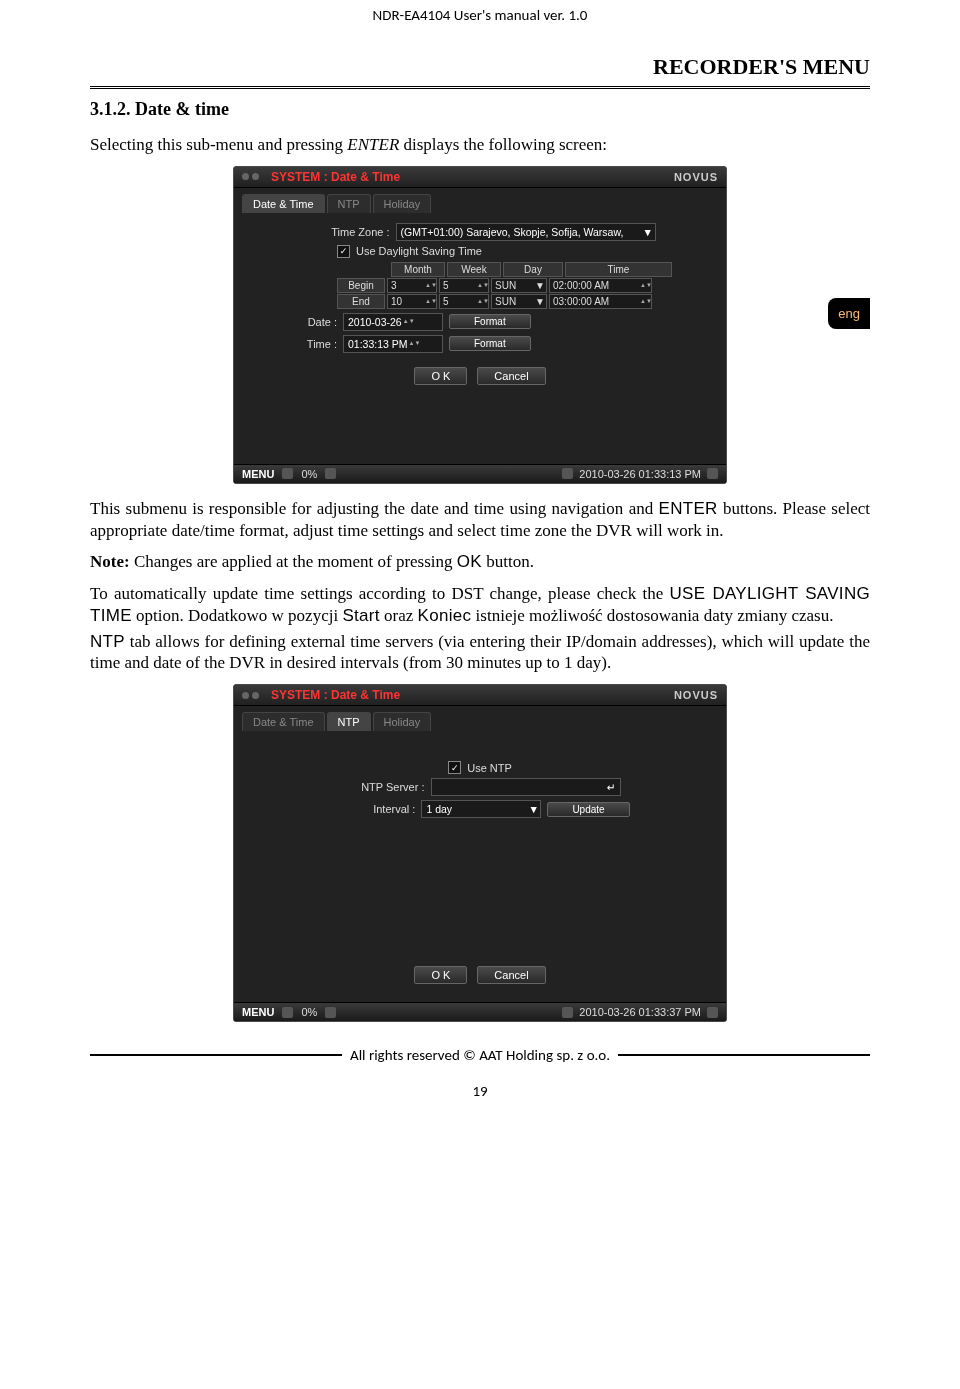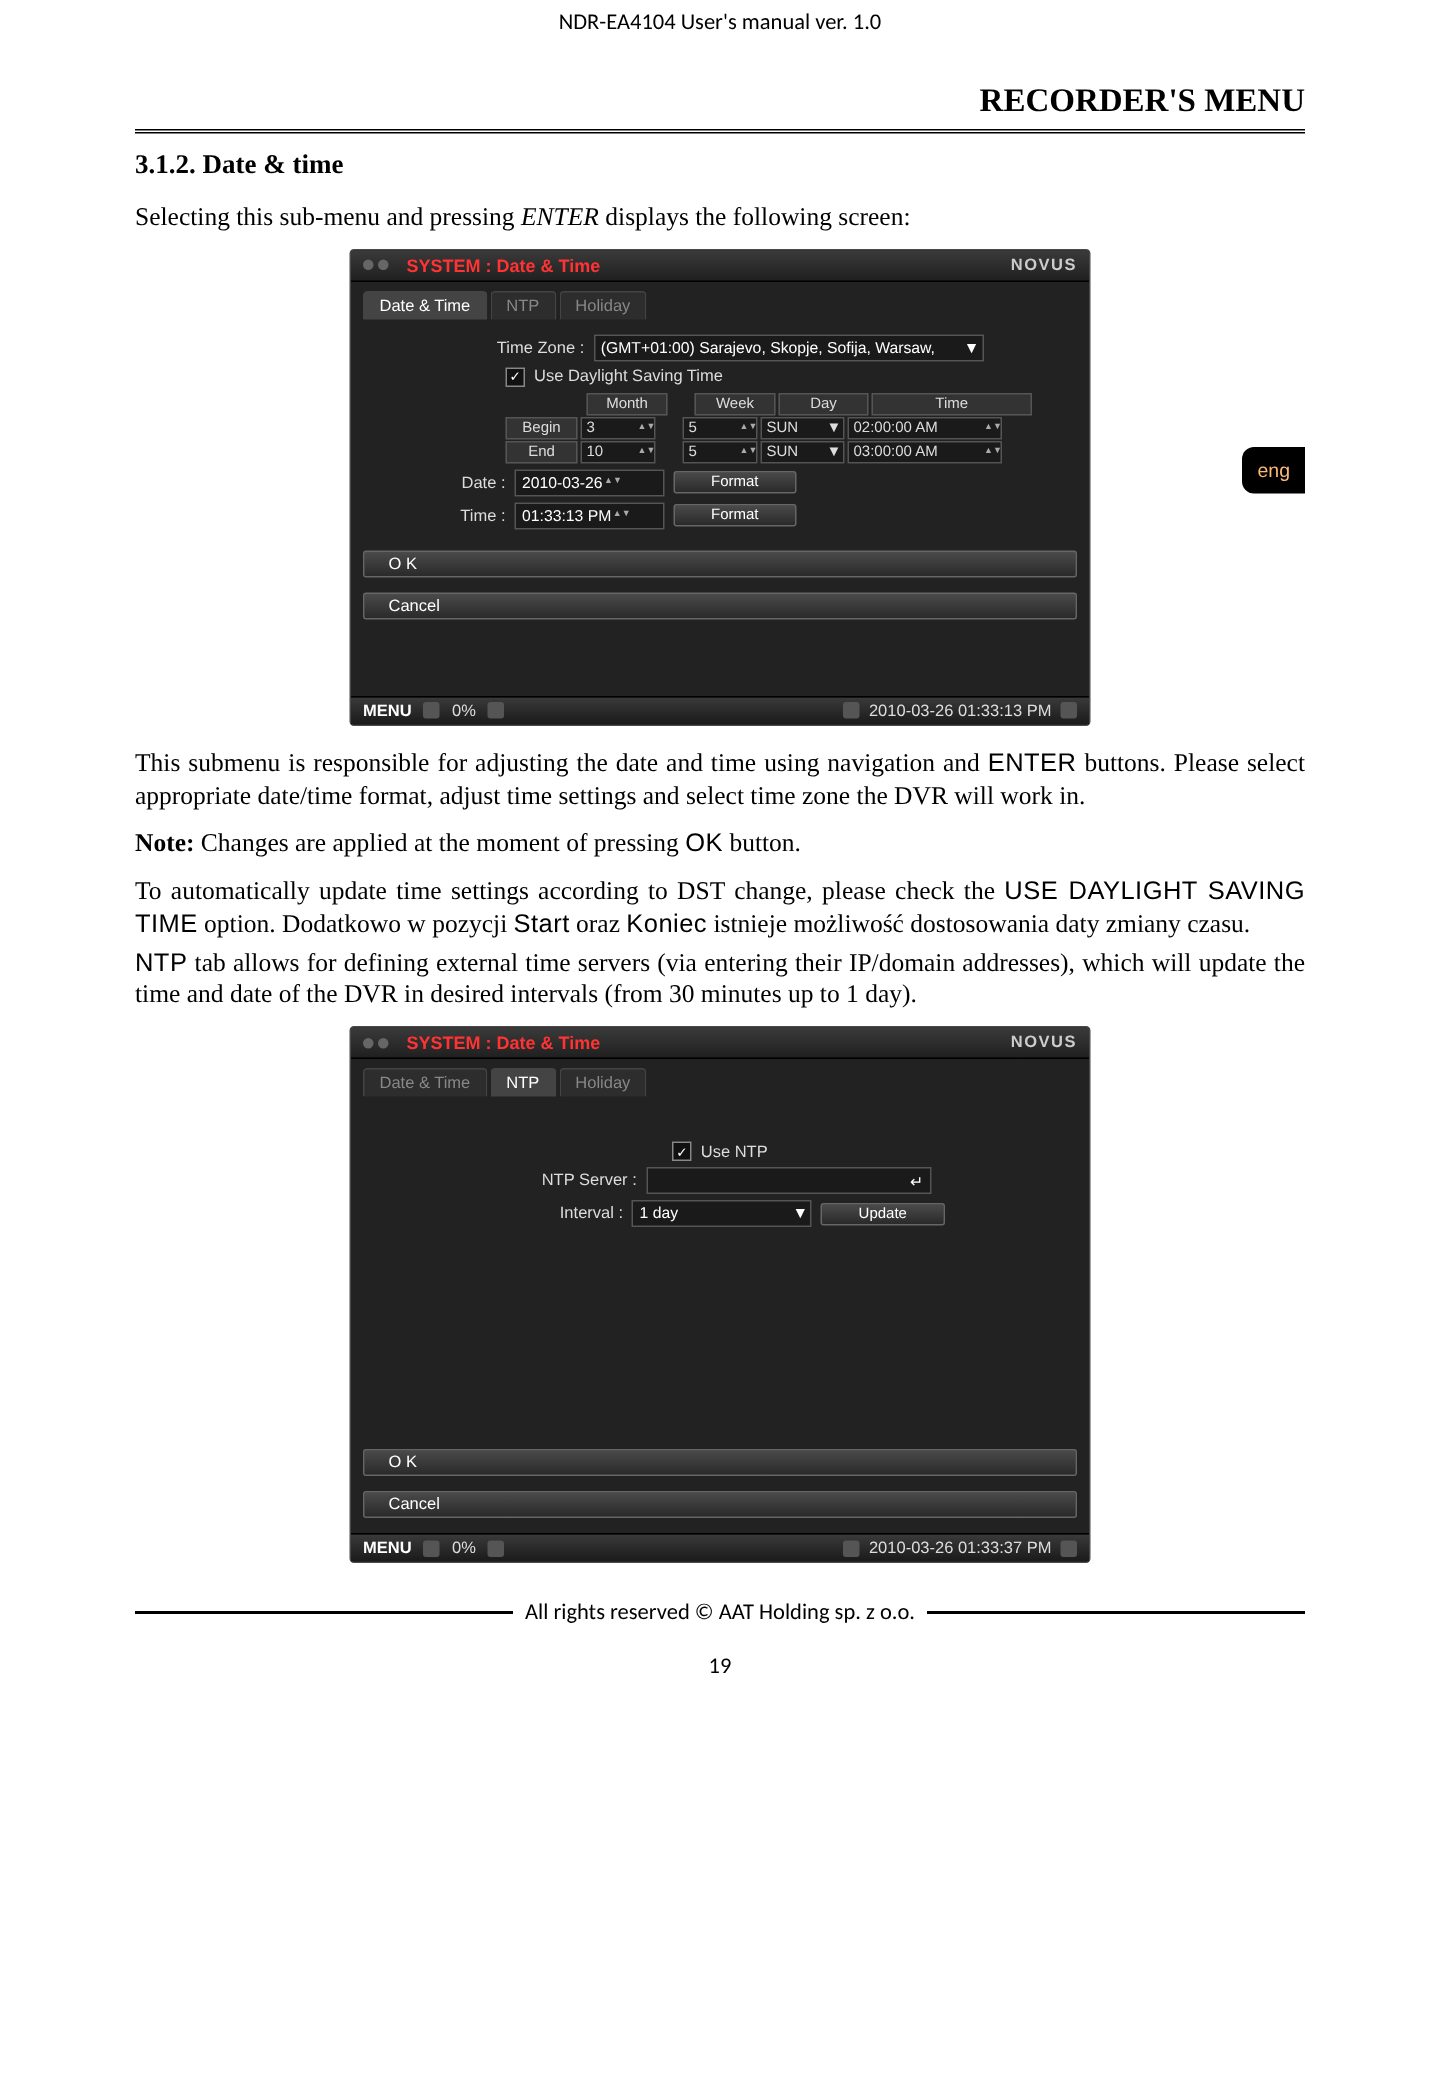--- a/index.html
+++ b/index.html
@@ -164,21 +164,21 @@
   }
   .dvr-dst-header .th {
     background: #333;
     border: 1px solid #555;
     padding: 1px 5px;
     text-align: center;
     font-size: 10px;
   }
   .col-lbl { width: 40px; }
   .col-m { width: 42px; }
-  .col-w { width: 42px; margin-left: 16px; }
+  .col-w { width: 42px; }
   .col-d { width: 48px; }
   .col-t { width: 95px; }
   .dvr-dst-row {
     display: flex;
     gap: 2px;
     margin-top: 1px;
   }
   .dvr-dst-row .td {
     border: 1px solid #555;
     background: #1a1a1a;
@@ -199,21 +199,20 @@
     color: #fff;
     font-size: 11px;
     border-radius: 2px;
   }
   .dvr-btn.sm { padding: 1px 24px; font-size: 10px; }
   .dvr-footer-btns {
     display: flex;
     justify-content: center;
     gap: 10px;
     margin-top: 14px;
-    flex-direction: column;
   }
   .dvr-statusbar {
     display: flex;
     align-items: center;
     justify-content: space-between;
     background: linear-gradient(#3a3a3a, #1a1a1a);
     padding: 3px 8px;
     border-top: 1px solid #000;
     font-size: 11px;
   }

